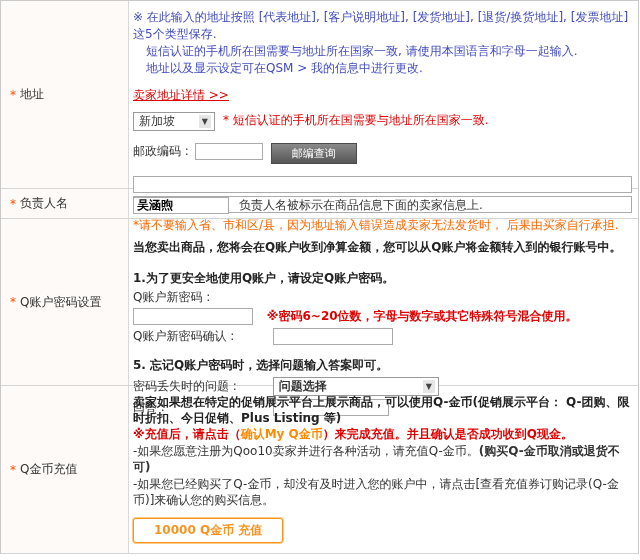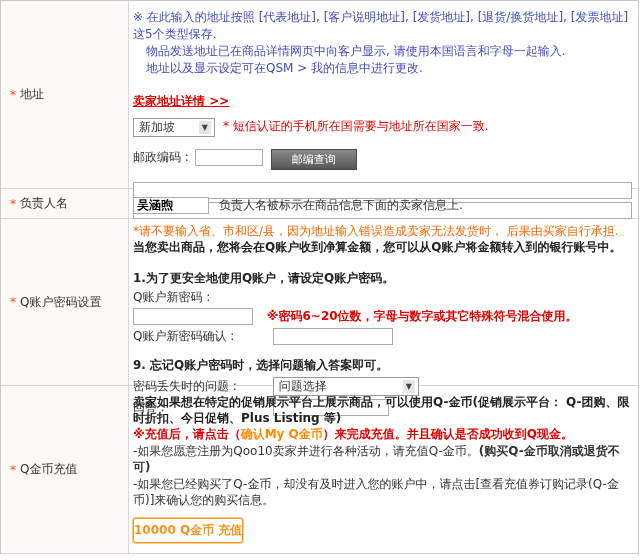--- a/index.html
+++ b/index.html
@@ -20,21 +20,21 @@
   .req { color:#ff4e00; margin-right: 4px; }
   .content-cell { flex: 1; padding: 8px 6px 0 4px; position: relative; }
   .row-address  { height: 188px; }
   .row-manager  { height: 30px; }
   .row-password { height: 167px; }
   .row-qcoin    { height: 168px; }
   .row-manager .content-cell { padding-top: 4px; display:flex; align-items:center; }
 
   .blue-note { color:#414bc0; line-height: 17px; }
   .blue-note .cont { padding-left: 13px; display:block; }
-  .red-link { color:#e00000; font-weight: bold; text-decoration: underline; cursor:pointer; display:inline-block; margin: 16px 0 4px 0; }
+  .red-link { color:#e00000; font-weight: normal; text-decoration: underline; cursor:pointer; display:inline-block; margin: 10px 0 4px 0; }
   .red-text { color:#e00000; }
   .orange-text { color:#ff6600; }
 
   .select {
     display:inline-flex; align-items:center; justify-content:space-between;
     border:1px solid #9a9a9a; background:#fff; height:19px; padding:0 3px 0 5px;
     vertical-align: middle; cursor: default;
   }
   .select .select-arrow { font-size:8px; color:#444; margin-left:6px; background:#e6e6e6; padding:2px 3px; line-height:9px; }
   .country-line { display:flex; align-items:flex-start; margin-top:4px; }
@@ -53,60 +53,60 @@
   }
   .addr-input1 {
     width: 499px; height:15px; margin-top:12px;
     background:#e9e9e9; border:1px solid #c6c6c6; display:block;
   }
   .addr-input2 {
     width: 499px; height:15px; margin-top:3px; display:block;
   }
   .addr-warning { margin-top:4px; }
 
-  .manager-input { width:76px; font-weight:bold; }
+  .manager-input { width:96px; font-weight:bold; }
   .manager-desc { margin-left:10px; }
 
   .bold-line { font-weight: bold; color:#222;margin-top:12px; }
   .pw-intro { margin-bottom: 14px; }
   .pw-step { margin-bottom: 2px; }
   .pw-label { display:inline-block; width:136px; vertical-align:middle; }
   .pw-line { margin-top: 2px; }
   .pw-input { width:120px; }
   .pw-hint { margin-left: 10px; font-weight:bold; }
   .pw-confirm-line { margin-top:3px; margin-bottom:8px; }
-  .q-select { width:146px; }
+  .q-select { width:166px;font-weight:bold; }
   .qa-line { margin-top:3px; }
   .answer-input { width:116px; }
 
   .qc-par { font-weight:bold; color:#222; line-height:16px; }
   .qc-red { font-weight:bold; line-height:16px; }
   .qc-red .inner-orange { color:#ff8a00; }
   .qc-li { line-height:16px; margin-top:1px; }
   .qc-li:first-of-type { margin-top:8px; }
   .recharge-btn {
     margin-top:10px; display:inline-block; background:#fff; color:#f7931e;
     border:1px solid #f7931e; box-shadow: 0 0 0 1px #fbc98a; border-radius:3px;
-    font-weight:bold; font-size:12px; padding:3px 0; cursor:pointer; font-family:inherit;
+    font-weight:bold; font-size:12px; padding:3px 20px; cursor:pointer; font-family:inherit;
   }
 </style>
 </head>
 <body>
 
 <div class="page">
 
   <div class="row row-address">
     <div class="label-cell">
       <span class="req">*</span>
       <span>地址</span>
     </div>
     <div class="content-cell">
       <div class="blue-note">
         <span>※ 在此输入的地址按照 [代表地址], [客户说明地址], [发货地址], [退货/换货地址], [发票地址]这5个类型保存.</span>
-        <span class="cont">物品发送地址已在商品详情网页中向客户显示, 请使用本国语言和字母一起输入.</span>
+        <span class="cont">短信认证的手机所在国需要与地址所在国家一致, 请使用本国语言和字母一起输入.</span>
         <span class="cont">地址以及显示设定可在QSM &gt; 我的信息中进行更改.</span>
       </div>
       <a class="red-link">卖家地址详情 &gt;&gt;</a>
       <div class="country-line">
         <div class="select" style="width:82px">
           <span class="select-text">新加坡</span>
           <span class="select-arrow">▼</span>
         </div>
         <span class="red-text">* 短信认证的手机所在国需要与地址所在国家一致.</span>
       </div>
@@ -144,21 +144,21 @@
         <span class="pw-label">Q账户新密码 :</span>
       </div>
       <div class="pw-line">
         <input type="password" class="txt pw-input" value="" style="">
         <span class="red-text pw-hint">※密码6~20位数，字母与数字或其它特殊符号混合使用。</span>
       </div>
       <div class="pw-line pw-confirm-line">
         <span class="pw-label">Q账户新密码确认 :</span>
         <input type="password" class="txt pw-input" value="" style="">
       </div>
-      <div class="bold-line pw-step">9. 忘记Q账户密码时，选择问题输入答案即可。</div>
+      <div class="bold-line pw-step">5. 忘记Q账户密码时，选择问题输入答案即可。</div>
       <div class="qa-line">
         <span class="pw-label">密码丢失时的问题 :</span>
         <div class="select q-select">
           <span class="select-text">问题选择</span>
           <span class="select-arrow">▼</span>
         </div>
       </div>
       <div class="qa-line">
         <span class="pw-label">回答 :</span>
         <input class="txt answer-input" value="" style="">

